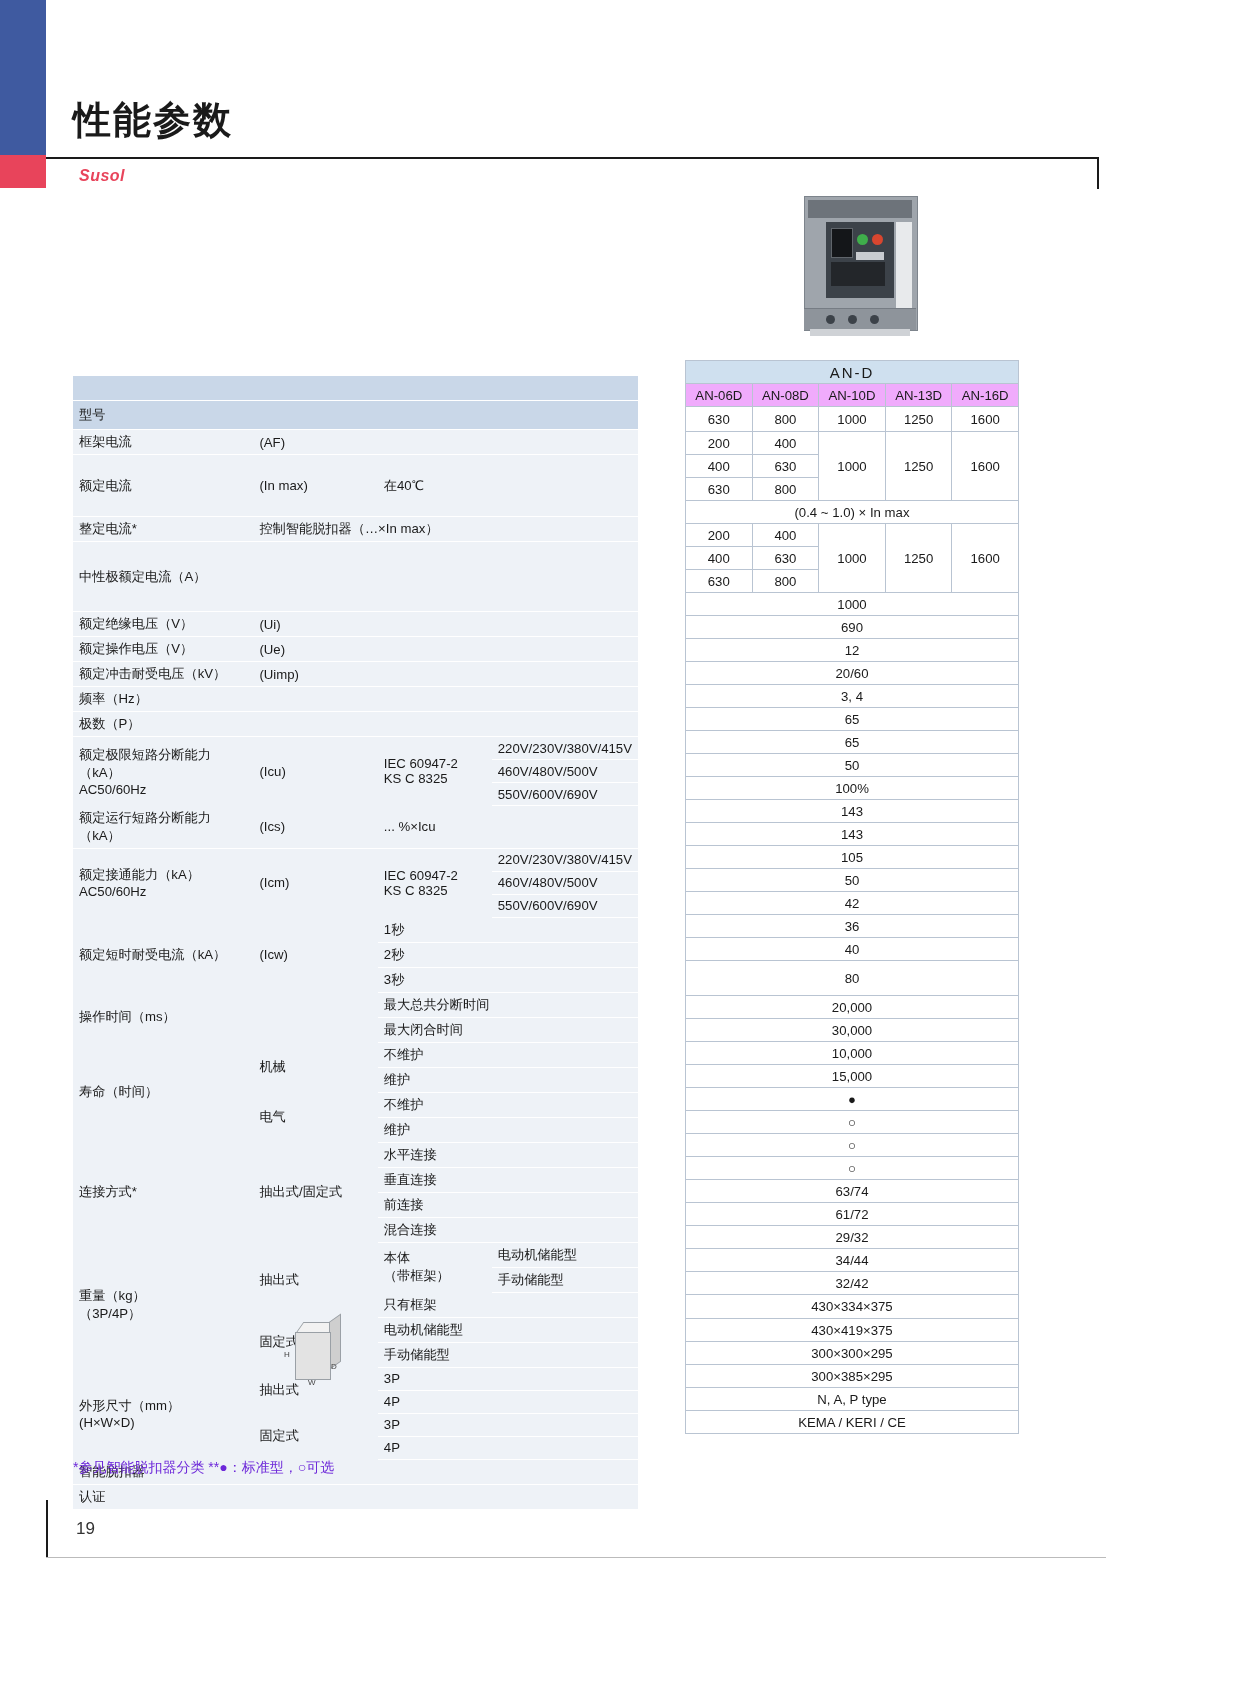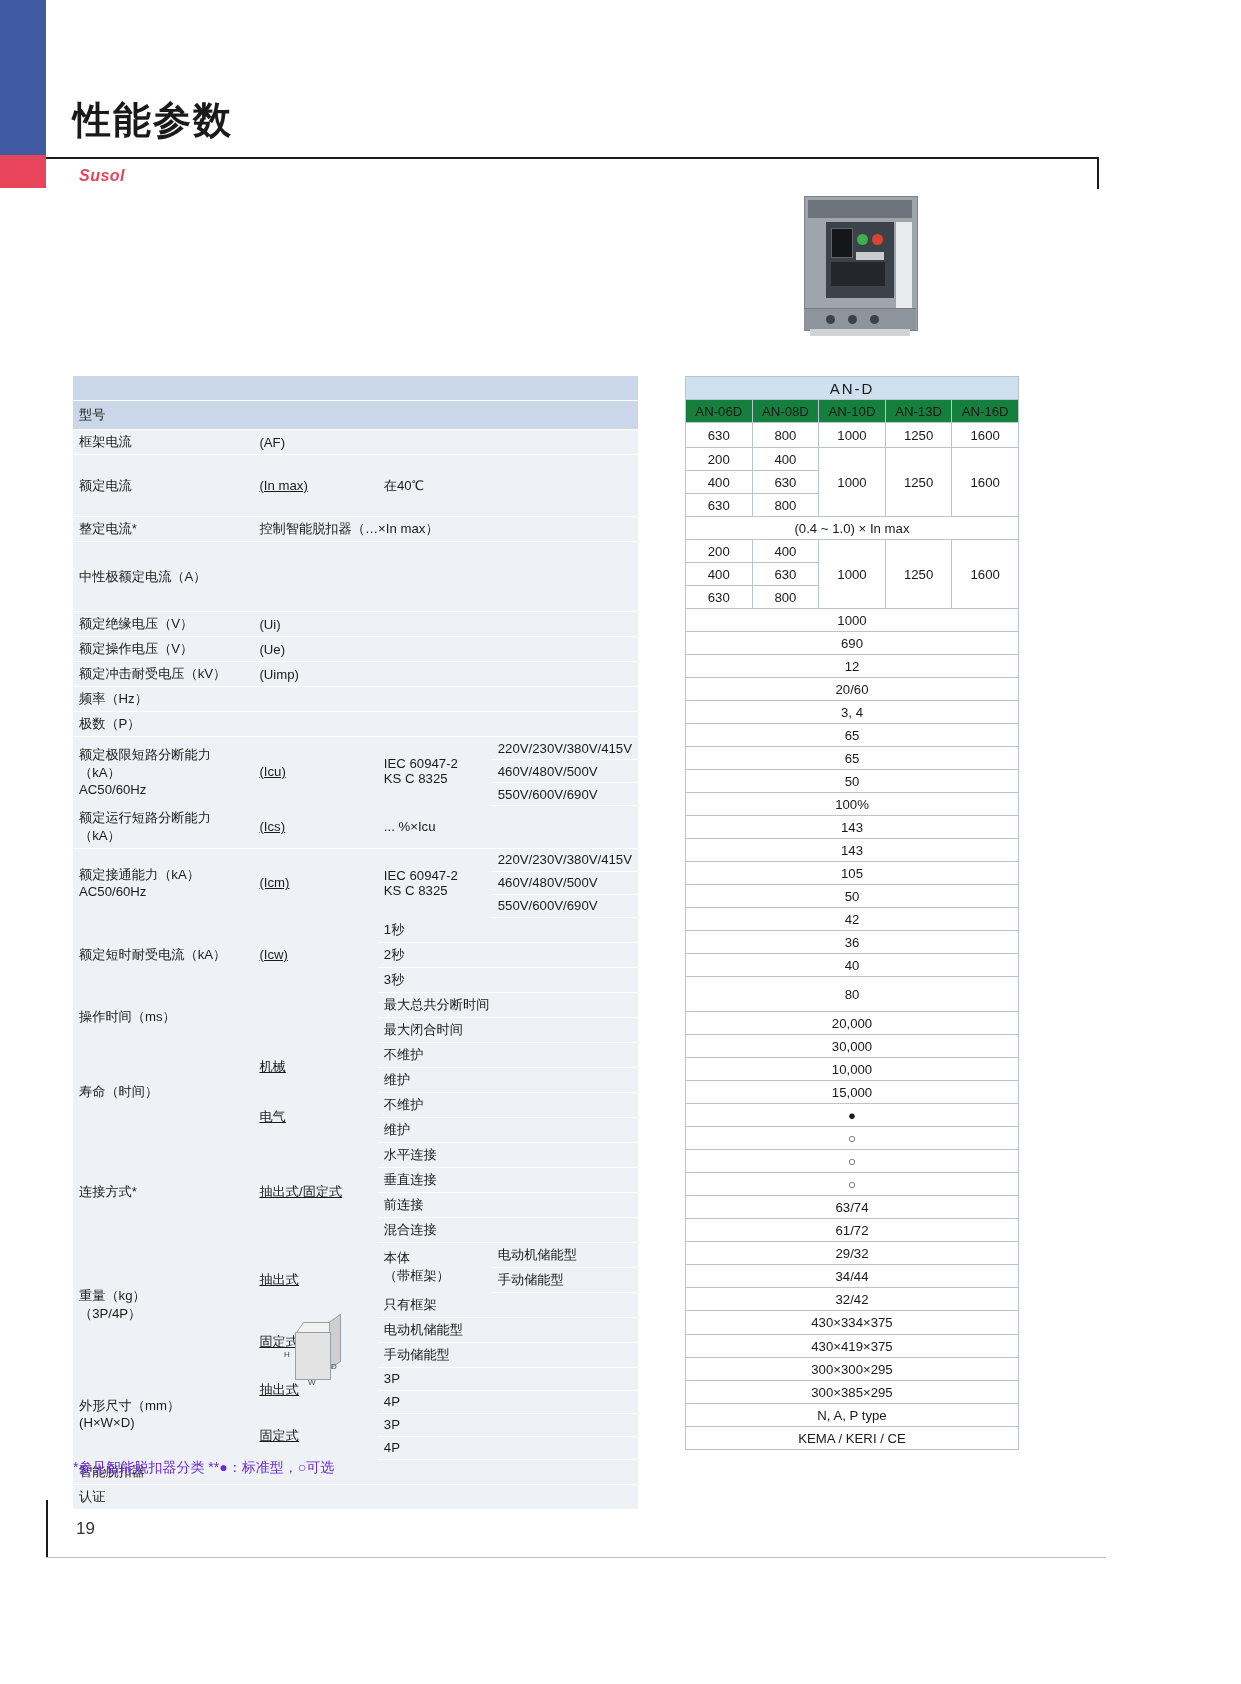--- a/index.html
+++ b/index.html
@@ -25,39 +25,39 @@
   .ph-red{position:absolute;left:68px;top:38px;width:11px;height:11px;border-radius:50%;background:#d8462f;}
   .ph-lbl{position:absolute;left:52px;top:56px;width:28px;height:8px;background:#c9ccd0;}
   .ph-slot{position:absolute;left:27px;top:66px;width:54px;height:24px;background:#23262a;}
   .ph-white{position:absolute;left:92px;top:26px;width:16px;height:88px;background:#e8eaec;}
   .ph-base{position:absolute;left:0;top:112px;width:112px;height:21px;background:#8e949b;border-top:1px solid #767c84;}
   .ph-knob{position:absolute;top:119px;width:9px;height:9px;border-radius:50%;background:#3c4249;}
   .ph-shadow{position:absolute;left:6px;top:133px;width:100px;height:7px;background:#cfd2d6;}
 
   
   .left-table{position:absolute;left:73px;top:376px;width:565px;border-collapse:collapse;}
-  .right-table{position:absolute;left:685px;top:376px;width:334px;border-collapse:collapse;}
+  .right-table{position:absolute;left:685px;top:360px;width:334px;border-collapse:collapse;}
   table td,table th{padding:0;margin:0;}
   .left-table td{
     border-bottom:1px solid #ffffff;background:#eef2f7;font-size:13.2px;color:#1a1a1a;
     padding:3px 6px;vertical-align:middle;
   }
   .left-table tr.head td{background:#c9d7e8;height:22px;}
   .lt-topbar td{background:#c9d7e8 !important;height:18px;border-bottom:1px solid #ffffff;}
   .c-label{width:190px;}
-  .c-mid{width:130px;text-decoration:underline;}
+  .c-mid{width:130px;}
   .c-sub{width:115px;}
   .c-val{width:130px;}
   .nb{border-bottom:none !important;}
 
   .right-table td{
     border:1px solid #b9c4d2;font-size:13.2px;text-align:center;color:#1a1a1a;height:22px;
     background:#ffffff;
   }
-  .right-table td.hdr{background:#15803d;font-weight:normal;}
+  .right-table td.hdr{background:#f0abfc;font-weight:normal;}
   .right-table td.hdrtop{background:#cfe0ef;font-size:15px;letter-spacing:2px;}
   .dot-f{font-size:13px;}
 
   .footnote{position:absolute;left:73px;top:1459px;font-size:14px;color:#6d28d9;}
   .pagenum{position:absolute;left:76px;top:1519px;font-size:17px;color:#333;}
   .footline{position:absolute;left:46px;top:1557px;width:1060px;height:1px;background:#bbbbbb;}
   .footbar{position:absolute;left:46px;top:1500px;width:2px;height:58px;background:#1a1a1a;}
 
   .dim-ico{position:absolute;left:281px;top:1316px;width:66px;height:72px;}
   .dim-front{position:absolute;left:14px;top:16px;width:34px;height:46px;background:#e3e3e3;border:1px solid #9aa0a6;}

